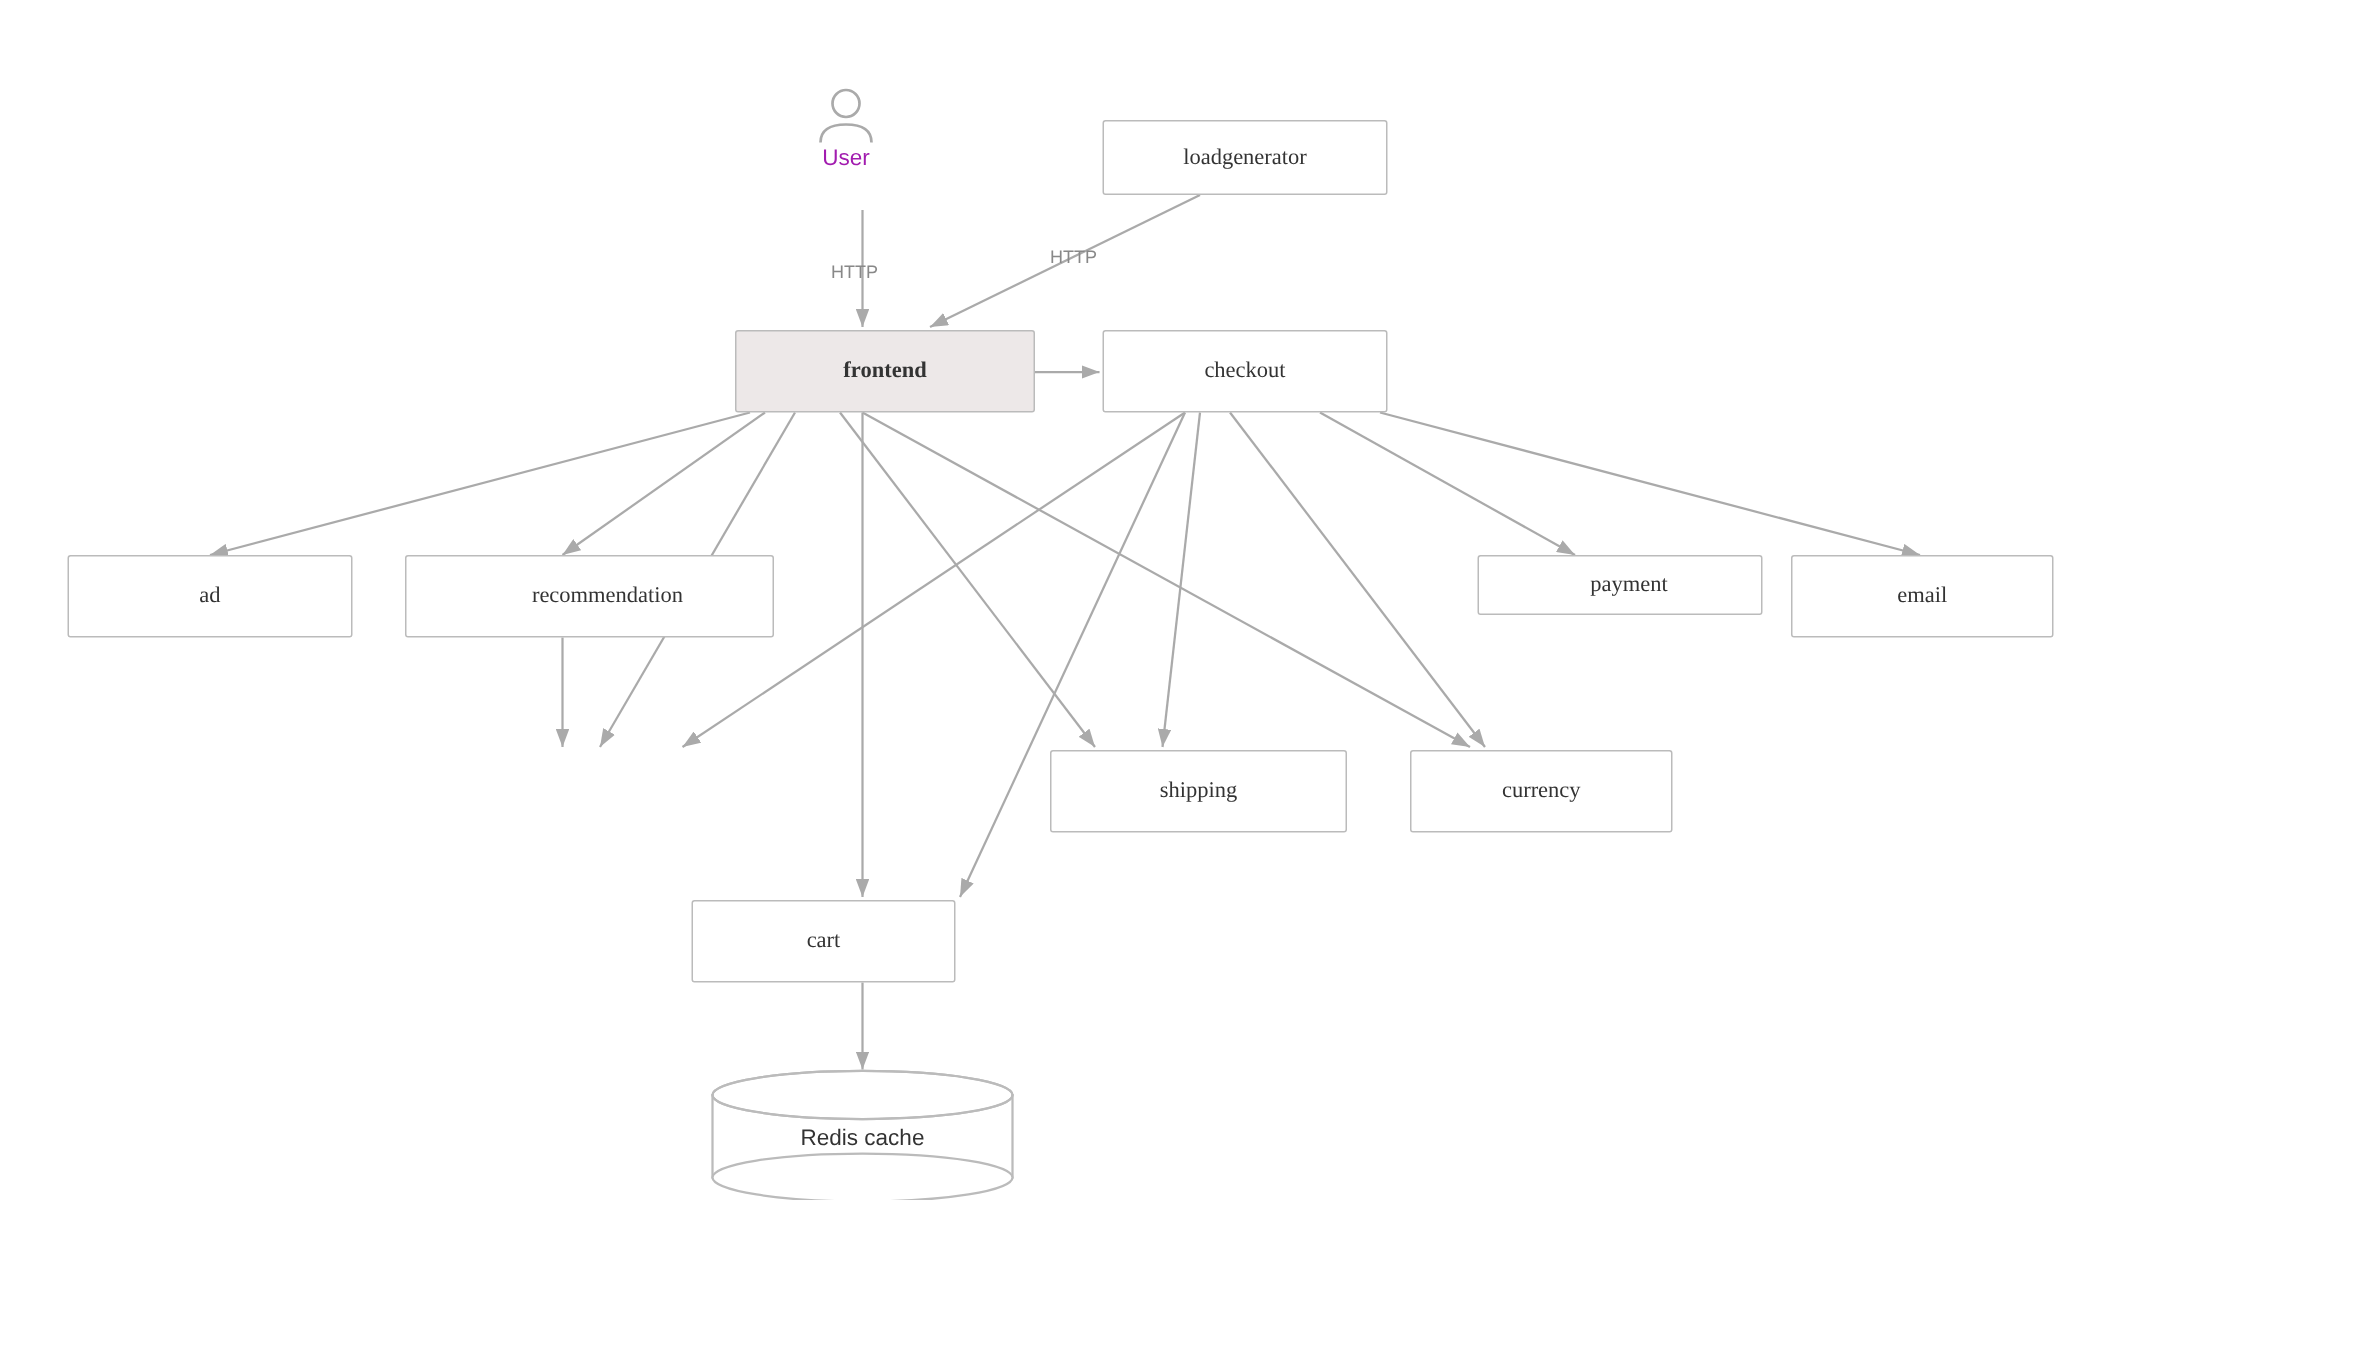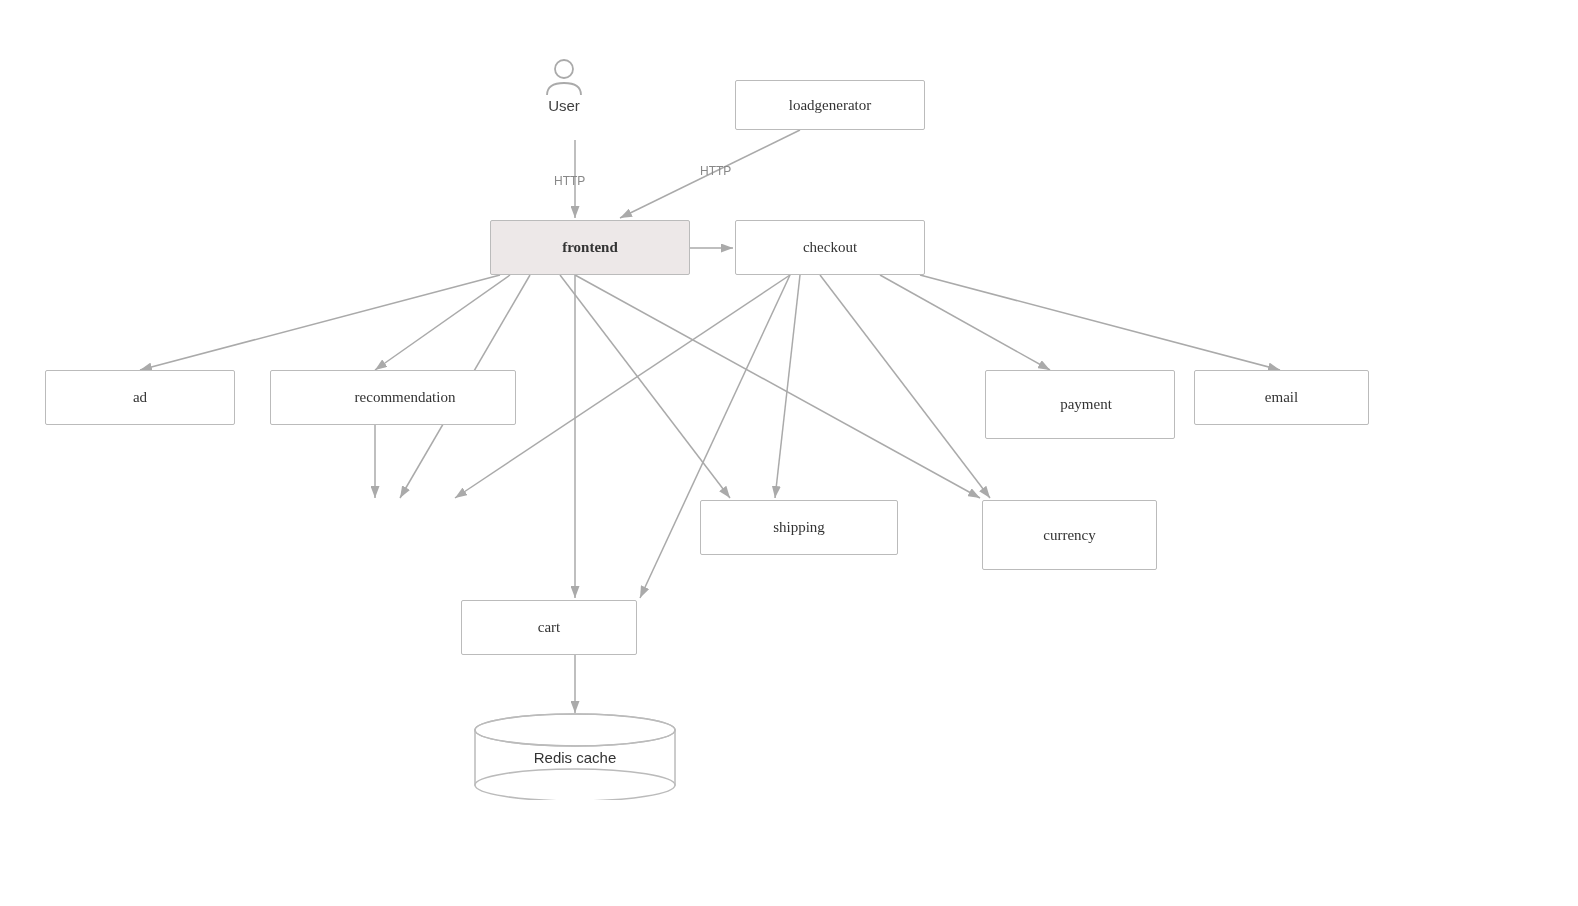--- a/index.html
+++ b/index.html
@@ -41,21 +41,21 @@
     }
     .node.highlight span {
       font-weight: 700;
     }
     .node-user {
       position: absolute;
       display: flex;
       flex-direction: column;
       align-items: center;
       font-size: 15px;
-      color: #404040;
+      color: #a21caf;
     }
     .user-icon {
       width: 42px;
       height: 42px;
     }
   </style>
 </head>
 <body>
 
 <div class="diagram-container">
@@ -127,34 +127,34 @@
   </div>
 
   <div class="node" style="left:45px; top:370px; width:190px; height:55px;">
     <span>ad</span>
   </div>
 
   <div class="node" style="left:270px; top:370px; width:246px; height:55px;padding-left:24px;">
     <span>recommendation</span>
   </div>
 
-  <div class="node" style="left:985px; top:370px; width:190px; height:69px;padding-left:12px;">
+  <div class="node" style="left:985px; top:370px; width:190px; height:40px;padding-left:12px;">
     <span>payment</span>
   </div>
 
   <div class="node" style="left:1194px; top:370px; width:175px; height:55px;">
     <span>email</span>
   </div>
 
 
   <div class="node" style="left:700px; top:500px; width:198px; height:55px;">
     <span>shipping</span>
   </div>
 
-  <div class="node" style="left:982px; top:500px; width:175px; height:70px;text-align:right;">
+  <div class="node" style="left:940px; top:500px; width:175px; height:55px;text-align:right;">
     <span>currency</span>
   </div>
 
   <div class="node" style="left:461px; top:600px; width:176px; height:55px;">
     <span>cart</span>
   </div>
 
   <div style="position:absolute; left:470px; top:710px; width:210px; height:90px; display:flex; align-items:flex-start; justify-content:center;">
     <svg width="210" height="90">
 

